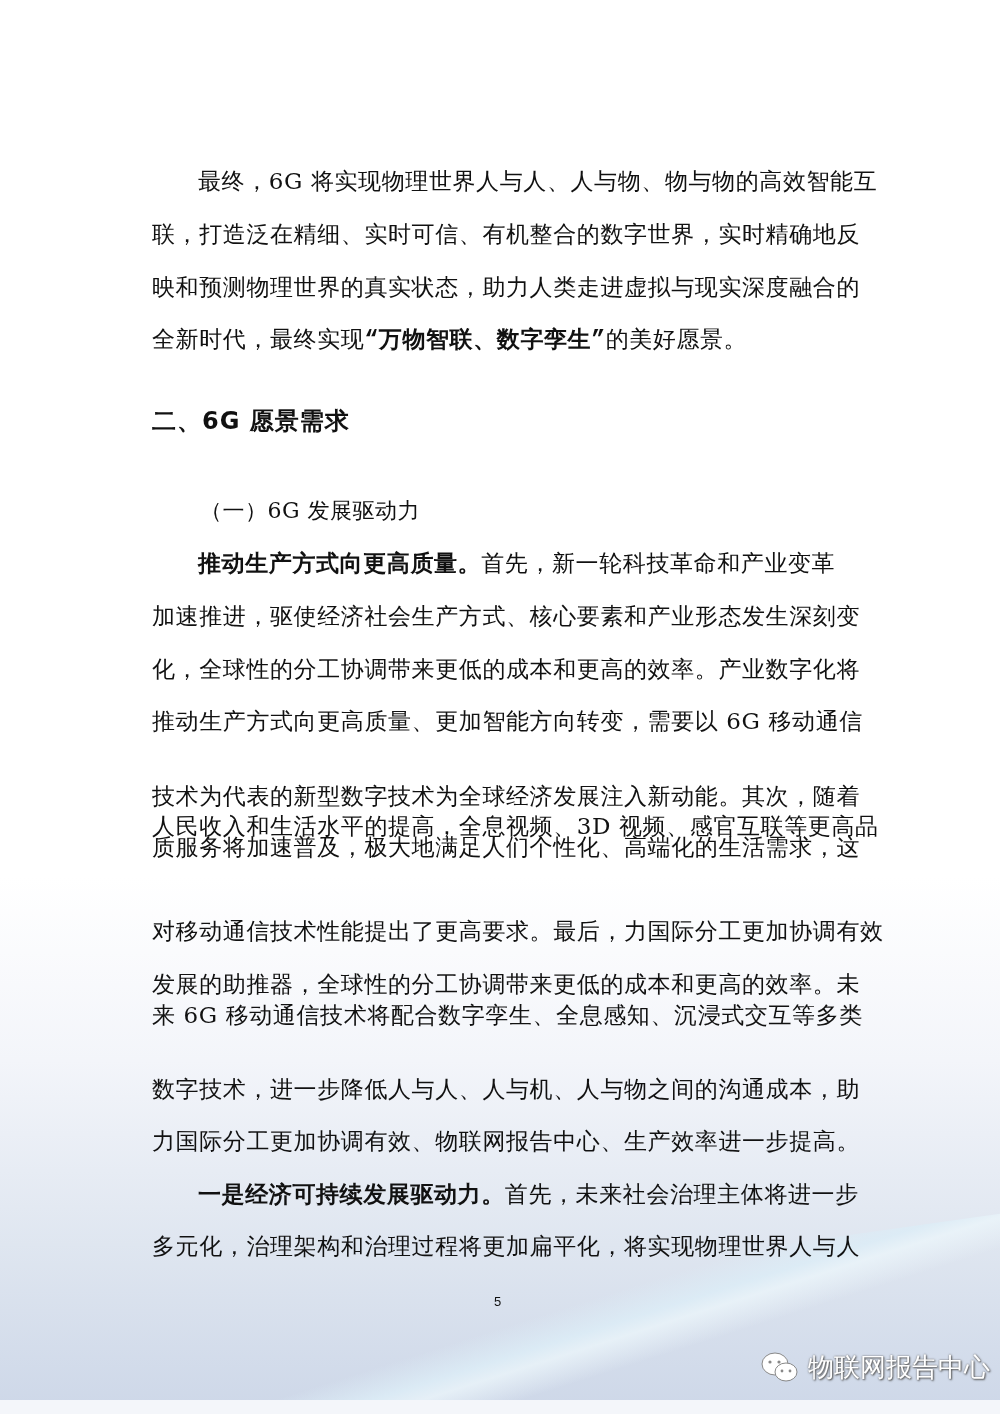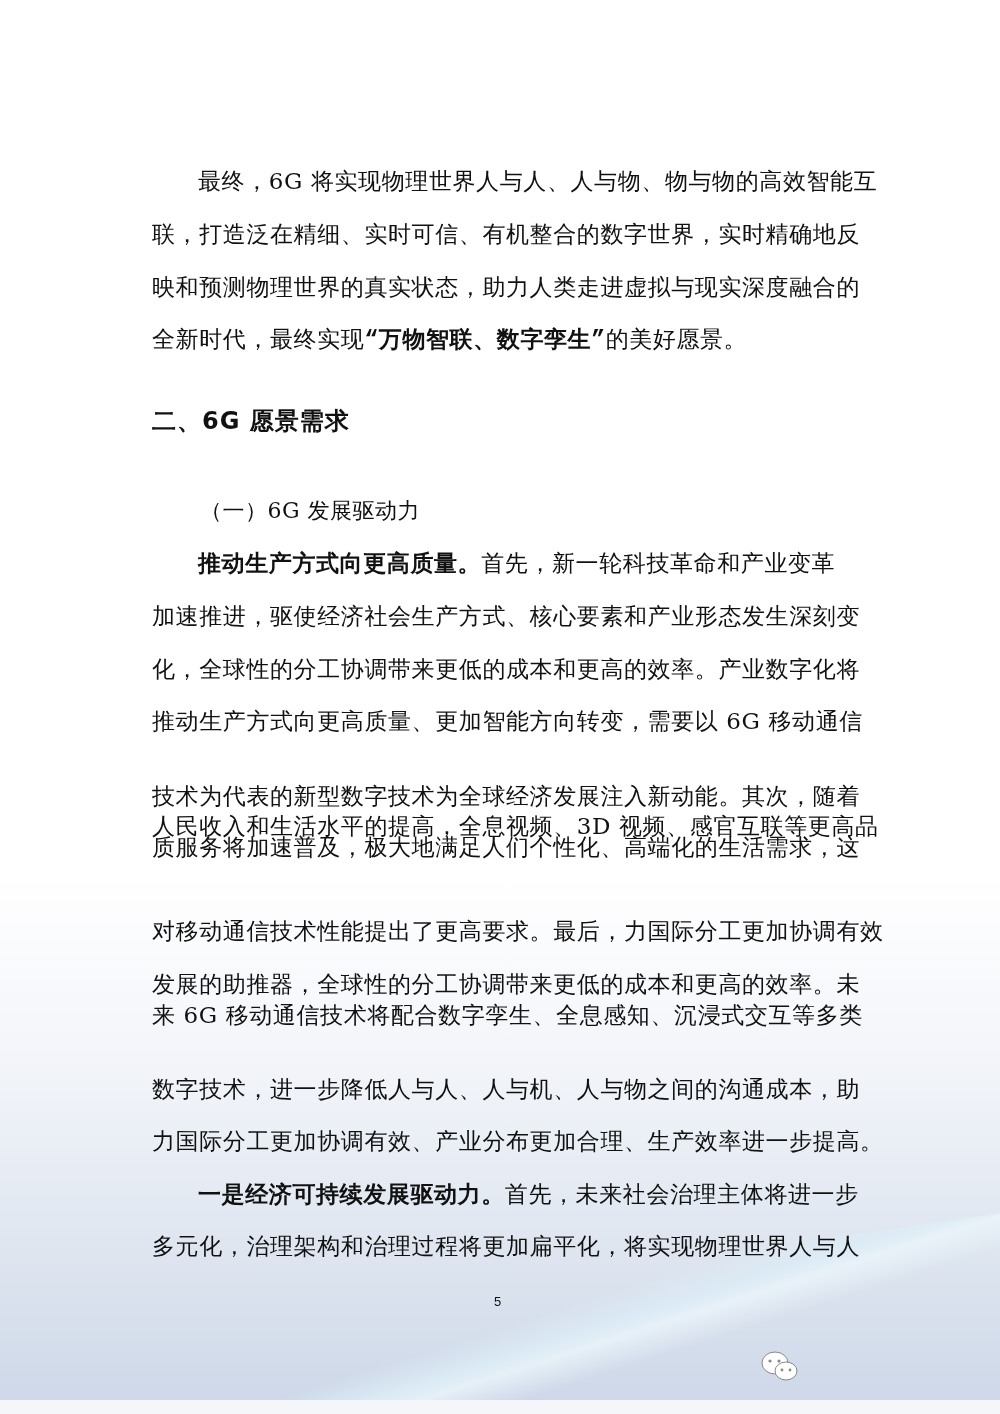--- a/index.html
+++ b/index.html
@@ -62,34 +62,35 @@
   <div class="line" style="top:601px">加速推进，驱使经济社会生产方式、核心要素和产业形态发生深刻变</div>
   <div class="line" style="top:654px">化，全球性的分工协调带来更低的成本和更高的效率。产业数字化将</div>
   <div class="line" style="top:706px">推动生产方式向更高质量、更加智能方向转变，需要以 6G 移动通信</div>
   <div class="line" style="top:781px">技术为代表的新型数字技术为全球经济发展注入新动能。其次，随着</div>
   <div class="line" style="top:811px">人民收入和生活水平的提高，全息视频、3D 视频、感官互联等更高品</div>
   <div class="line" style="top:832px">质服务将加速普及，极大地满足人们个性化、高端化的生活需求，这</div>
   <div class="line" style="top:916px">对移动通信技术性能提出了更高要求。最后，力国际分工更加协调有效</div>
   <div class="line" style="top:969px">发展的助推器，全球性的分工协调带来更低的成本和更高的效率。未</div>
   <div class="line" style="top:1000px">来 6G 移动通信技术将配合数字孪生、全息感知、沉浸式交互等多类</div>
   <div class="line" style="top:1074px">数字技术，进一步降低人与人、人与机、人与物之间的沟通成本，助</div>
-  <div class="line" style="top:1126px">力国际分工更加协调有效、产业分布更加合理、生产效率进一步提高。</div>
+  <div class="line" style="top:1126px">力国际分工更加协调有效、物联网报告中心、生产效率进一步提高。</div>
 
   <div class="line indent" style="top:1179px">
     <span class="bold">一是经济可持续发展驱动力。</span><span>首先，未来社会治理主体将进一步</span>
   </div>
   <div class="line" style="top:1231px">多元化，治理架构和治理过程将更加扁平化，将实现物理世界人与人</div>
 </div>
 
 <div class="page-number">5</div>
 
 <div class="watermark">
   <span class="wechat-icon">
     <svg width="40" height="34" viewBox="0 0 40 34">
       <ellipse cx="15" cy="13" rx="13" ry="11" fill="#fff" stroke="#888" stroke-width="1"></ellipse>
       <circle cx="10" cy="11" r="1.6" fill="#888"></circle>
       <circle cx="19" cy="11" r="1.6" fill="#888"></circle>
       <ellipse cx="26" cy="21" rx="11" ry="9" fill="#fff" stroke="#888" stroke-width="1"></ellipse>
       <circle cx="22" cy="20" r="1.4" fill="#888"></circle>
       <circle cx="30" cy="20" r="1.4" fill="#888"></circle>
     </svg>
   </span>
+  <span>物联网报告中心</span>
 </div>
 
 </body></html>

